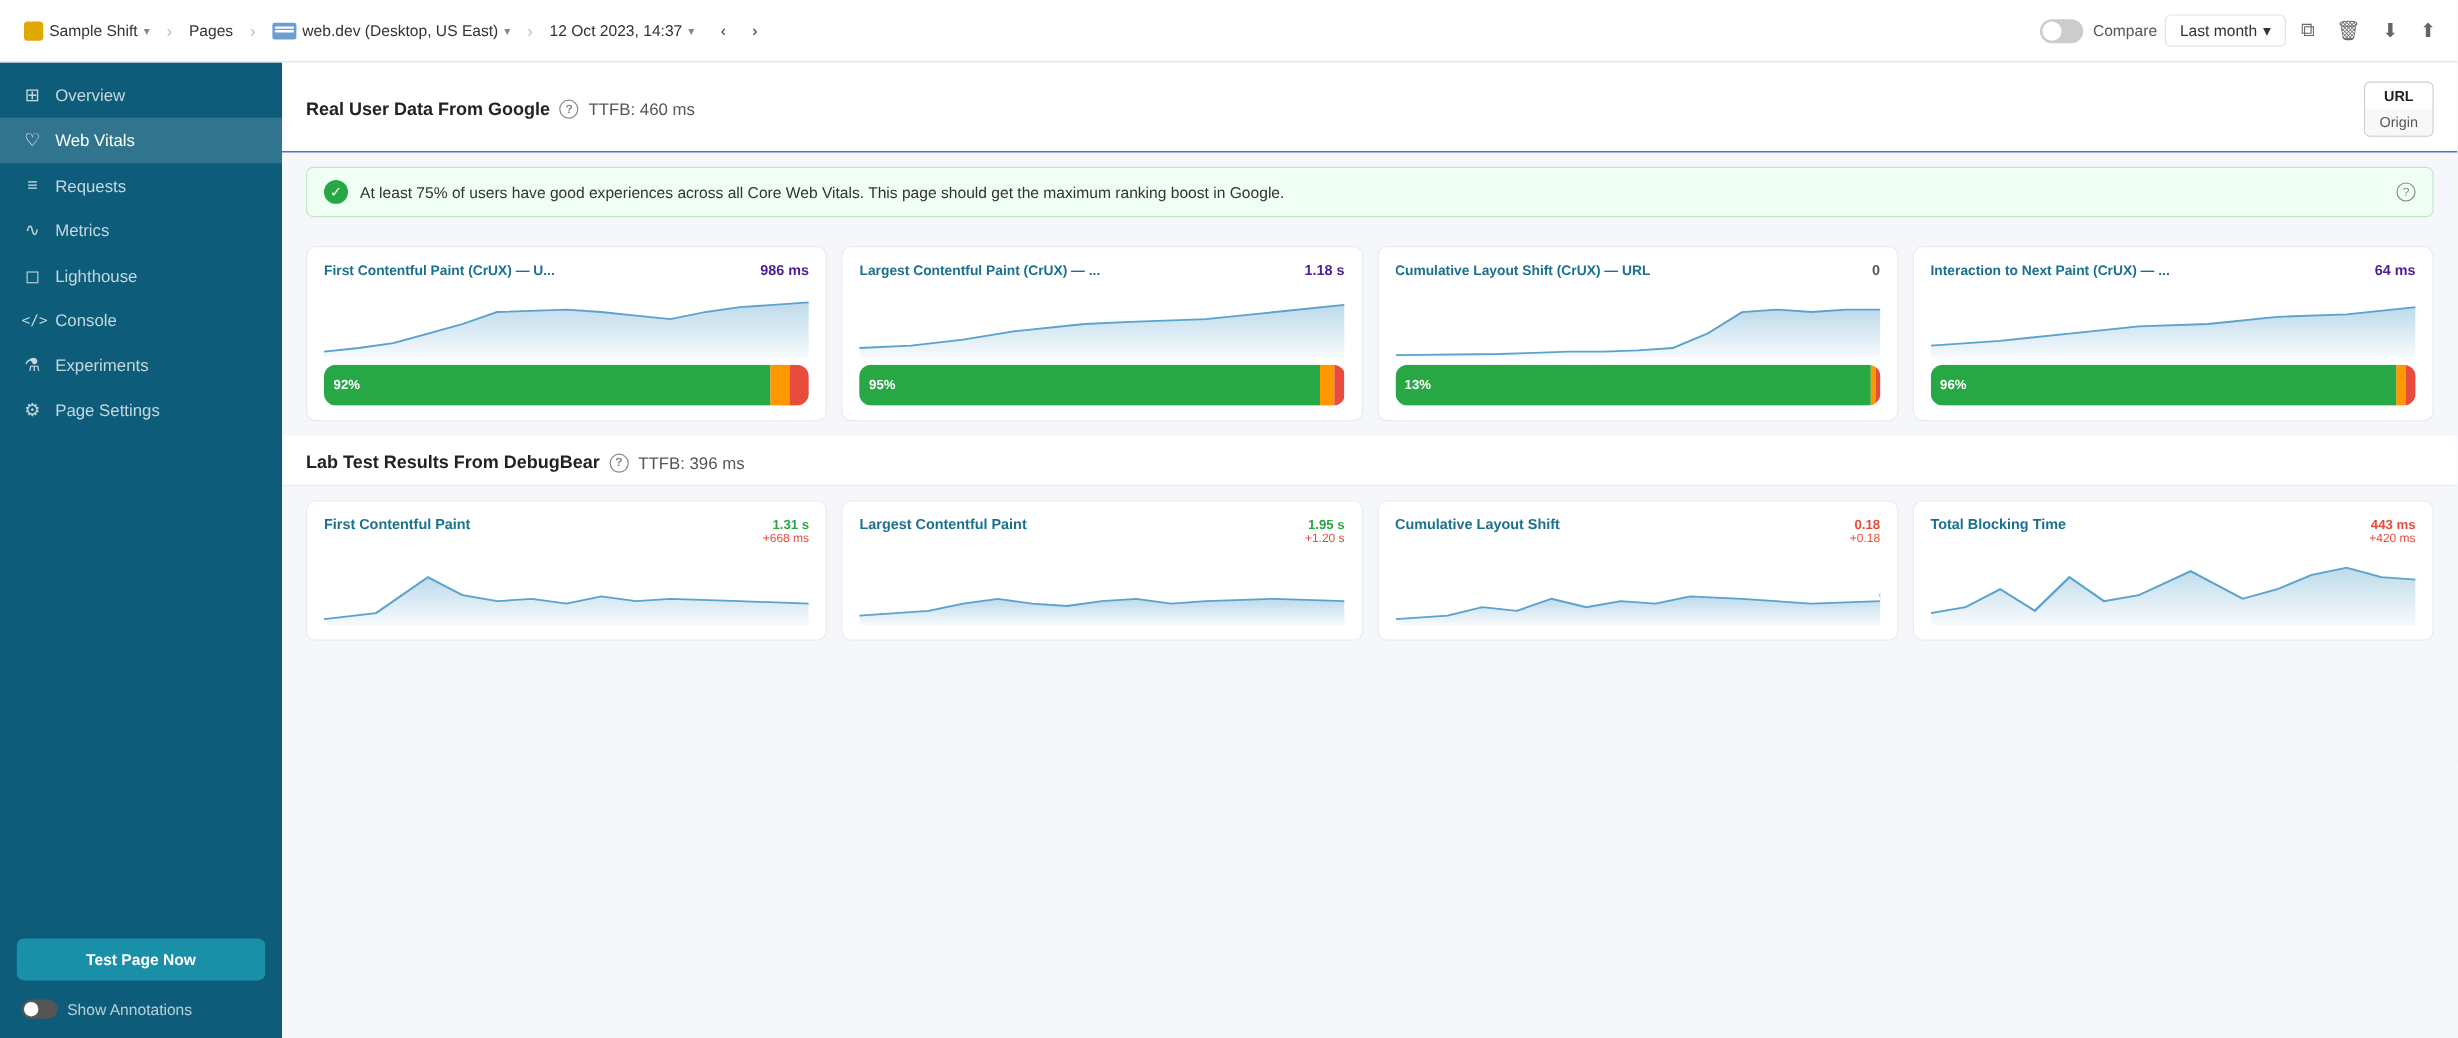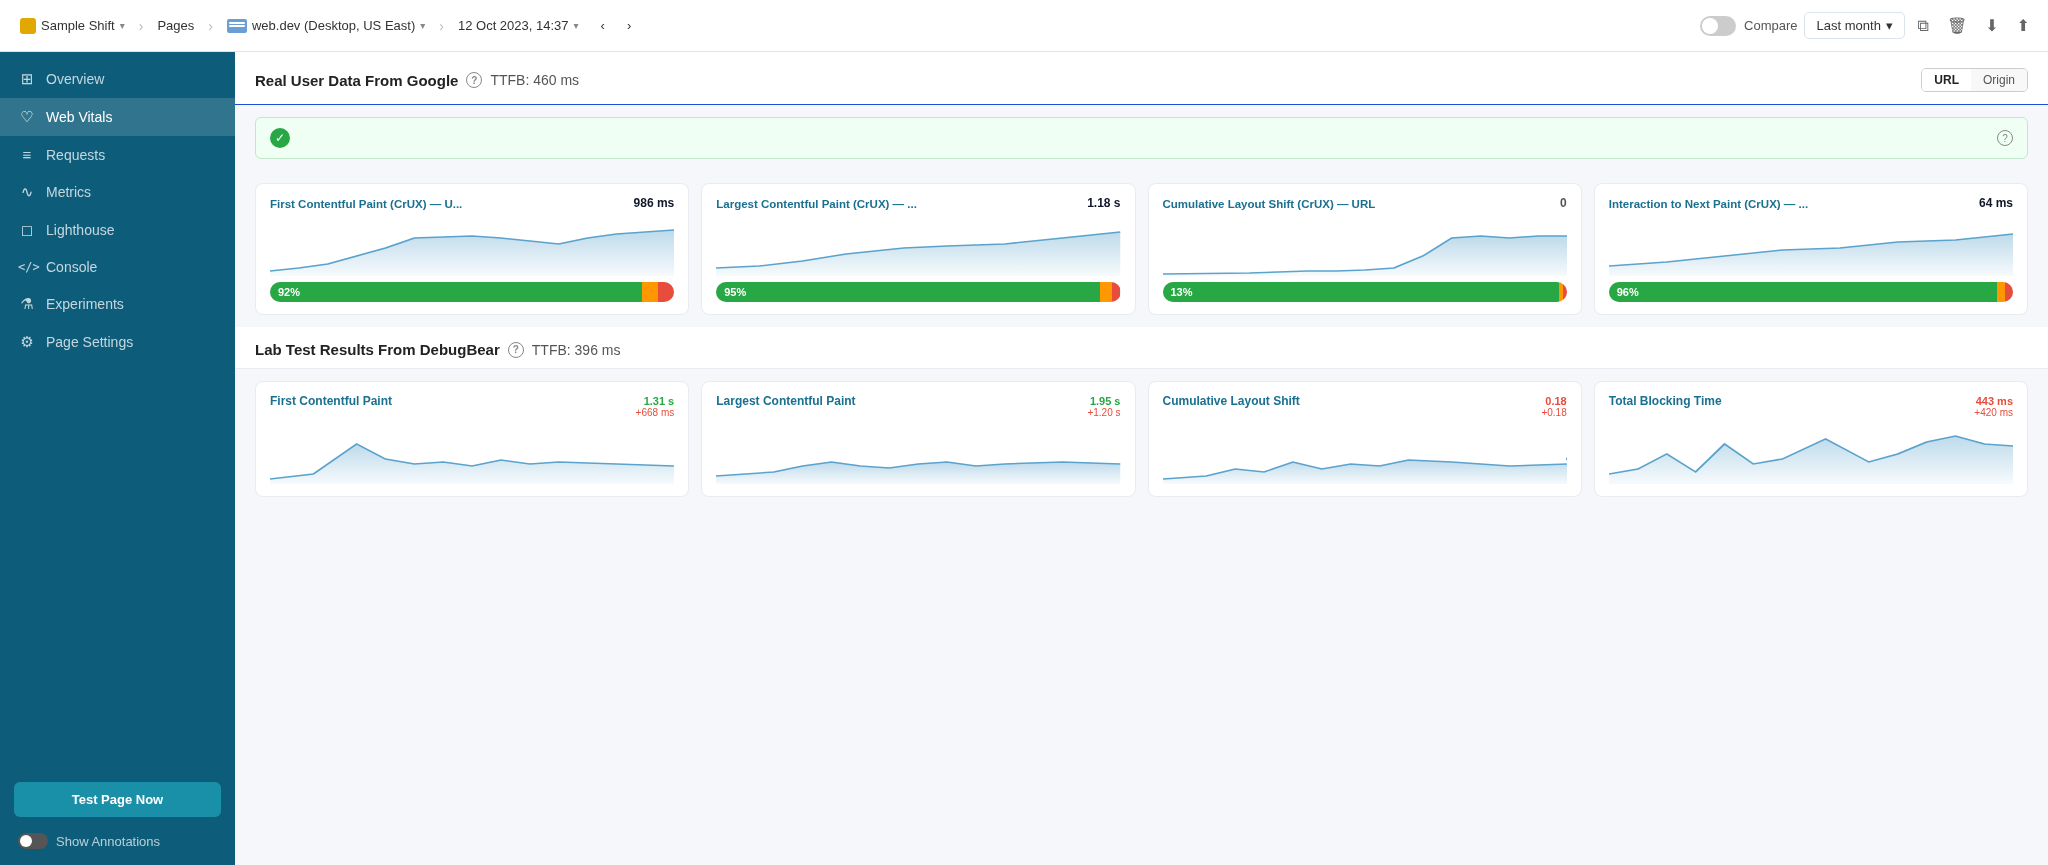--- a/index.html
+++ b/index.html
@@ -68,21 +68,21 @@
 
     
     .section-header {
       background: #fff; padding: 16px 20px 12px; border-bottom: 1px solid #1d4ed8;
       display: flex; align-items: center; justify-content: space-between;
     }
     .section-title { font-size: 15px; font-weight: 600; color: #222; display: flex; align-items: center; gap: 8px; }
     .section-title .ttfb { font-weight: 400; color: #555; font-size: 14px; }
     .info-icon { width: 16px; height: 16px; border: 1.5px solid #888; border-radius: 50%; display:inline-flex; align-items:center; justify-content:center; font-size:10px; color:#888; cursor:pointer; }
 
-    .url-origin-toggle { display: flex; border: 1px solid #ccc; border-radius: 5px; overflow: hidden; }
+    .url-origin-toggle { display: flex; border: 1px solid #ccc; border-radius: 5px; overflow: hidden; flex-direction: column; }
     .url-origin-btn {
       padding: 4px 12px; font-size: 12px; border: none; cursor: pointer; background: #f8f8f8; color: #555;
     }
     .url-origin-btn.active { background: #fff; color: #222; font-weight: 600; }
 
     .good-notice {
       margin: 12px 20px; background: #f0fff4; border: 1px solid #c3e6cb; border-radius: 6px;
       padding: 10px 14px; display: flex; align-items: center; gap: 10px; font-size: 13px; color: #333;
     }
     .check-circle { width: 20px; height: 20px; background: #28a745; border-radius: 50%; color: #fff; display:flex; align-items:center; justify-content:center; font-size:12px; flex-shrink:0; }
@@ -90,30 +90,30 @@
     
     .cards-grid {
       display: grid; grid-template-columns: repeat(4, 1fr); gap: 12px; padding: 12px 20px;
     }
     .metric-card {
       background: #fff; border-radius: 8px; padding: 12px 14px; border: 1px solid #e8ecf0;
       display: flex; flex-direction: column; gap: 6px;
     }
     .metric-title { font-size: 11.5px; font-weight: 700; color: #1a7090; display: flex; align-items: flex-end; justify-content: space-between; }
     .metric-value { font-size: 12px; font-weight: 700; }
-    .metric-value.good { color: #0f172a; padding-left: 46px; }
+    .metric-value.good { color: #4c1d95; padding-left: 46px; }
     .metric-value.neutral { color: #555; }
 
     
     .sparkline-container { height: 60px; position: relative; overflow: hidden; }
 
     
     .progress-bar-wrap { display: flex; align-items: center; gap: 6px; }
     .progress-bar {
-      flex: 1; height: 20px; background: #e8ecf0; border-radius: 10px; overflow: hidden;
+      flex: 1; height: 34px; background: #e8ecf0; border-radius: 10px; overflow: hidden;
       display: flex;
     }
     .progress-fill-green { background: #28a745; height: 100%; }
     .progress-fill-orange { background: #ff9800; height: 100%; }
     .progress-fill-red { background: #e74c3c; height: 100%; }
     .progress-label {
       position: absolute; left: 8px; top: 50%; transform: translateY(-50%);
       font-size: 11px; font-weight: 700; color: #fff;
     }
     .progress-bar-outer { position: relative; flex: 1; }
@@ -225,20 +225,21 @@
         <span class="ttfb">TTFB: 460 ms</span>
       </div>
       <div class="url-origin-toggle">
         <button class="url-origin-btn active">URL</button>
         <button class="url-origin-btn">Origin</button>
       </div>
     </div>
 
     <div class="good-notice">
       <div class="check-circle">✓</div>
+      <span>At least 75% of users have good experiences across all Core Web Vitals. This page should get the maximum ranking boost in Google.</span>
       <span class="info-icon" style="margin-left:auto;flex-shrink:0">?</span>
     </div>
 
     <div class="cards-grid" id="real-user-cards">
         <div class="metric-card">
     <div class="metric-title">
       <span style="overflow:hidden;text-overflow:ellipsis;white-space:nowrap;max-width:75%">First Contentful Paint (CrUX) — U...</span>
       <span class="metric-value good">986 ms</span>
     </div>
     <div class="sparkline-container">

